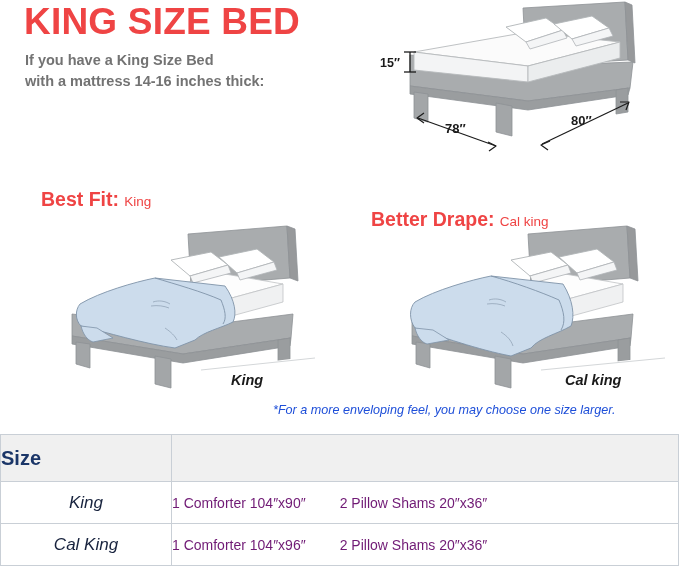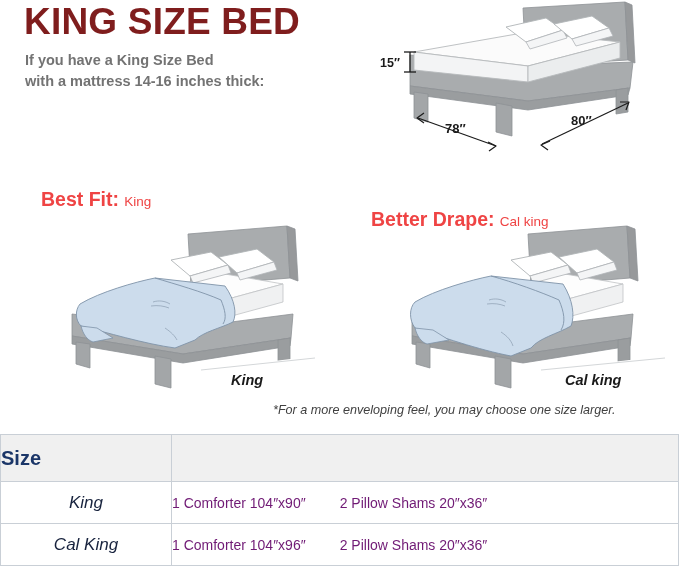--- a/index.html
+++ b/index.html
@@ -17,21 +17,21 @@
   }
 
   
   #page-title {
     position: absolute;
     left: 24px;
     top: 2px;
     font-size: 37px;
     font-weight: bold;
     letter-spacing: 0.2px;
-    color: #7f1d1d;
+    color: #ef4444;
     line-height: 1.1;
   }
   #subtitle {
     position: absolute;
     left: 25px;
     top: 50px;
     font-size: 14.5px;
     font-weight: bold;
     line-height: 1.42;
     color: #737373;
@@ -75,21 +75,21 @@
   #bed-best-fit { left: 25px; }
   #bed-better-drape { left: 365px; }
 
   
   #footnote {
     position: absolute;
     left: 273px;
     top: 403px;
     font-size: 12.6px;
     font-style: italic;
-    color: #404040;
+    color: #1d4ed8;
     white-space: nowrap;
   }
 
   
   #size-table {
     position: absolute;
     left: 0px;
     top: 434px;
     width: 679px;
     border-collapse: collapse;

